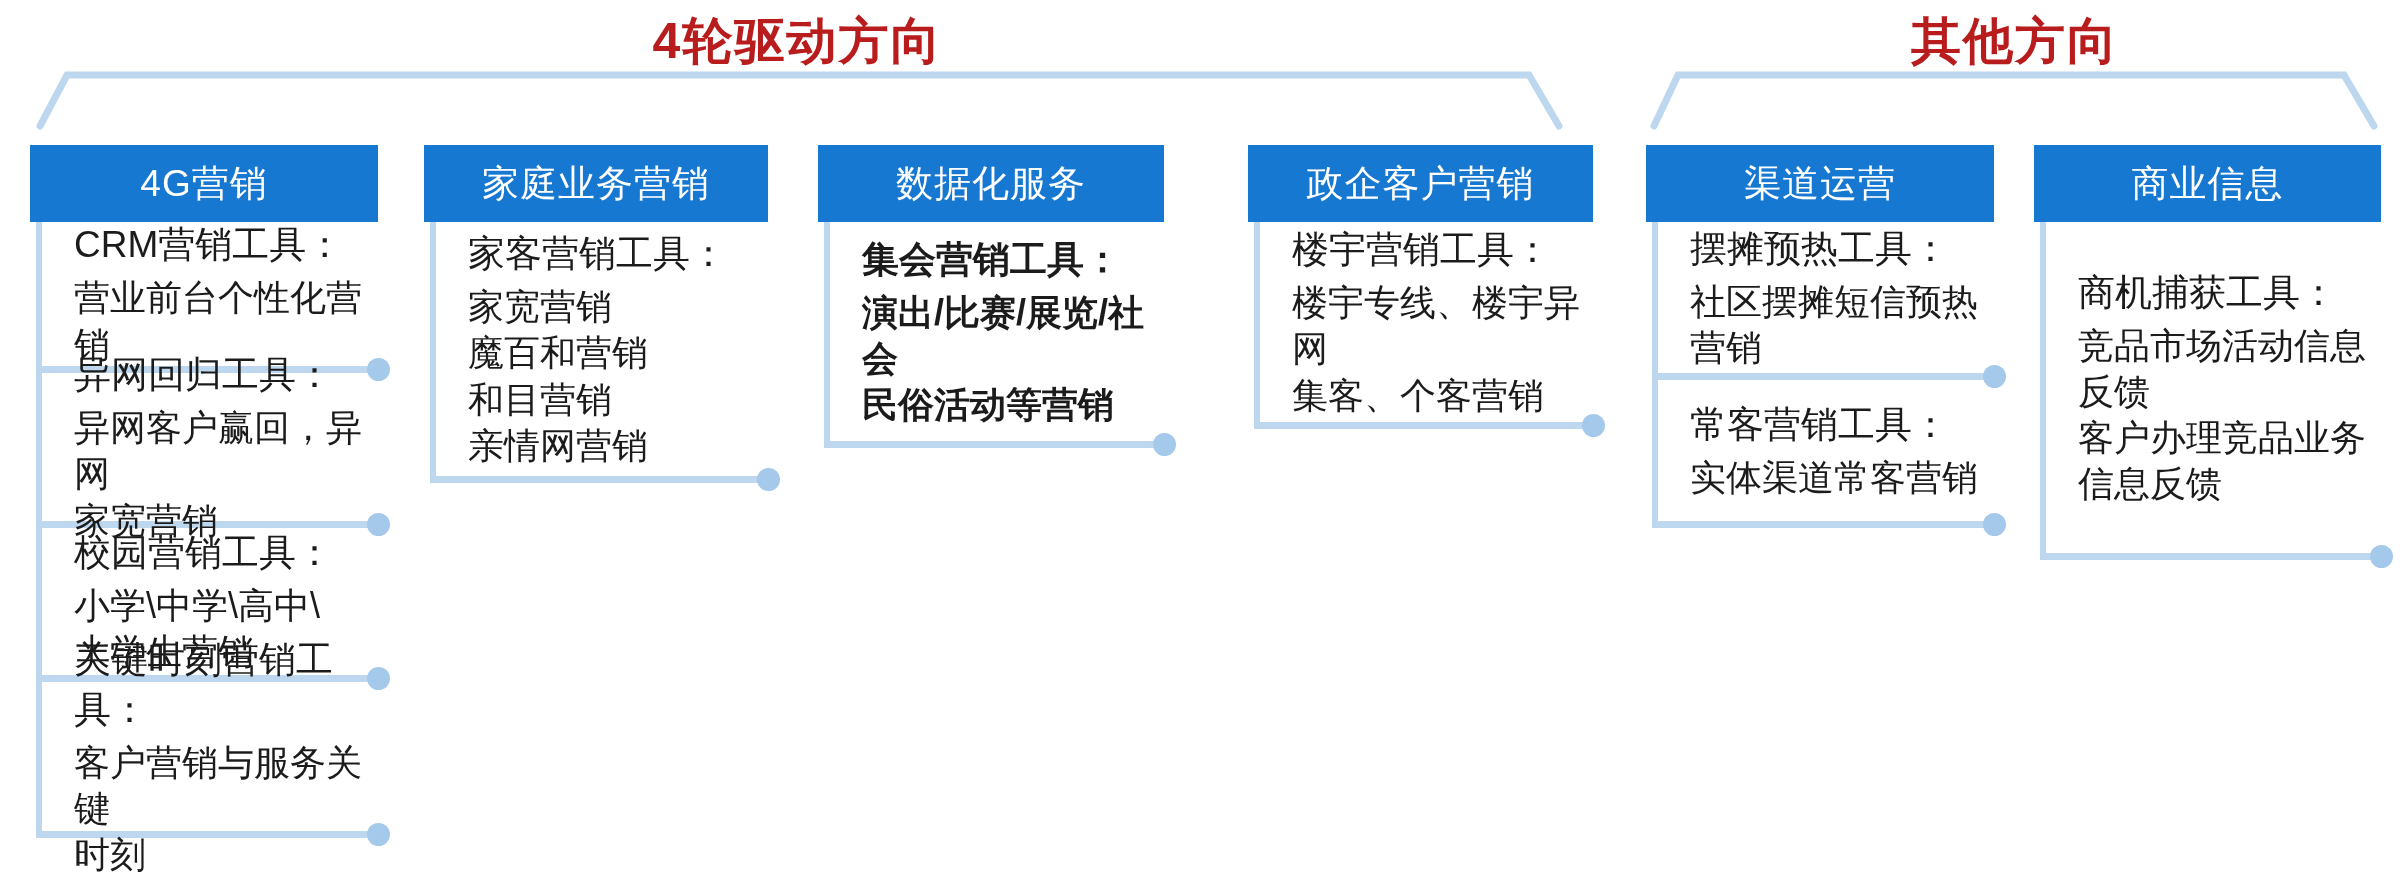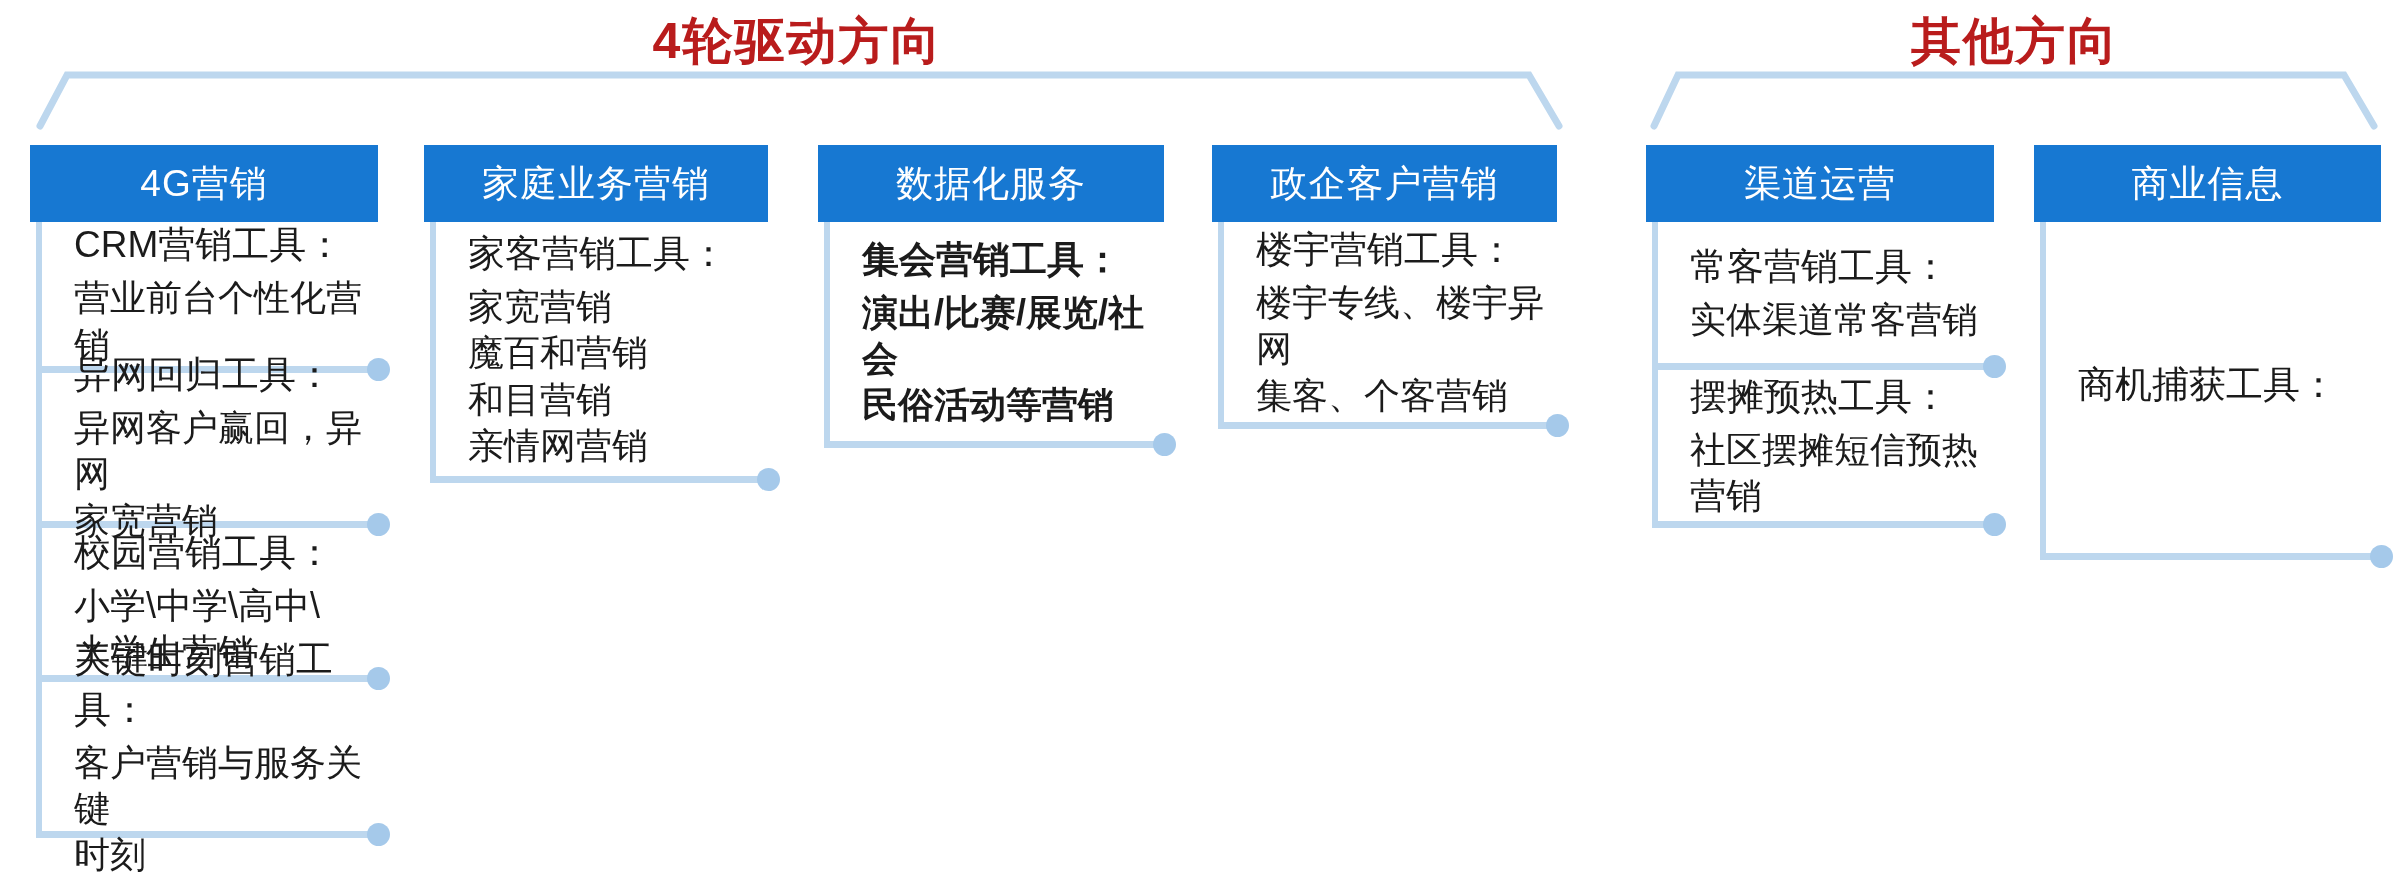--- a/index.html
+++ b/index.html
@@ -100,53 +100,57 @@
     <div class="block" style="height:226px;font-weight:bold;">
       <div class="block-text">
         <div class="block-title">集会营销工具：</div>
         <div class="block-desc">演出/比赛/展览/社会
 民俗活动等营销</div>
       </div>
       <span class="dot"></span>
     </div>
   </div>
 
-  <div class="column" style="left:1212px; width:345px;">
+  <div class="column" style="left:1248px; width:345px;">
     <div class="col-header">政企客户营销</div>
     <div class="block" style="height:207px;">
       <div class="block-text">
         <div class="block-title">楼宇营销工具：</div>
         <div class="block-desc">楼宇专线、楼宇异网
 集客、个客营销</div>
       </div>
       <span class="dot"></span>
     </div>
   </div>
 
   <div class="column" style="left:1646px; width:348px;">
     <div class="col-header">渠道运营</div>
+    <div class="block" style="height:158px;">
+      <div class="block-text">
+        <div class="block-title">摆摊预热工具：</div>
+        <div class="block-desc">社区摆摊短信预热营销</div>
+      </div>
+      <span class="dot"></span>
+    </div>
     <div class="block" style="height:148px;">
       <div class="block-text">
         <div class="block-title">常客营销工具：</div>
         <div class="block-desc">实体渠道常客营销</div>
-      </div>
-      <span class="dot"></span>
-    </div>
-    <div class="block" style="height:158px;">
-      <div class="block-text">
-        <div class="block-title">摆摊预热工具：</div>
-        <div class="block-desc">社区摆摊短信预热营销</div>
       </div>
       <span class="dot"></span>
     </div>
   </div>
 
   <div class="column" style="left:2034px; width:347px;">
     <div class="col-header">商业信息</div>
     <div class="block" style="height:338px;">
       <div class="block-text">
         <div class="block-title">商机捕获工具：</div>
+        <div class="block-desc">竞品市场活动信息
+反馈
+客户办理竞品业务
+信息反馈</div>
       </div>
       <span class="dot"></span>
     </div>
   </div>
 
 </div>
 
 </body></html>

